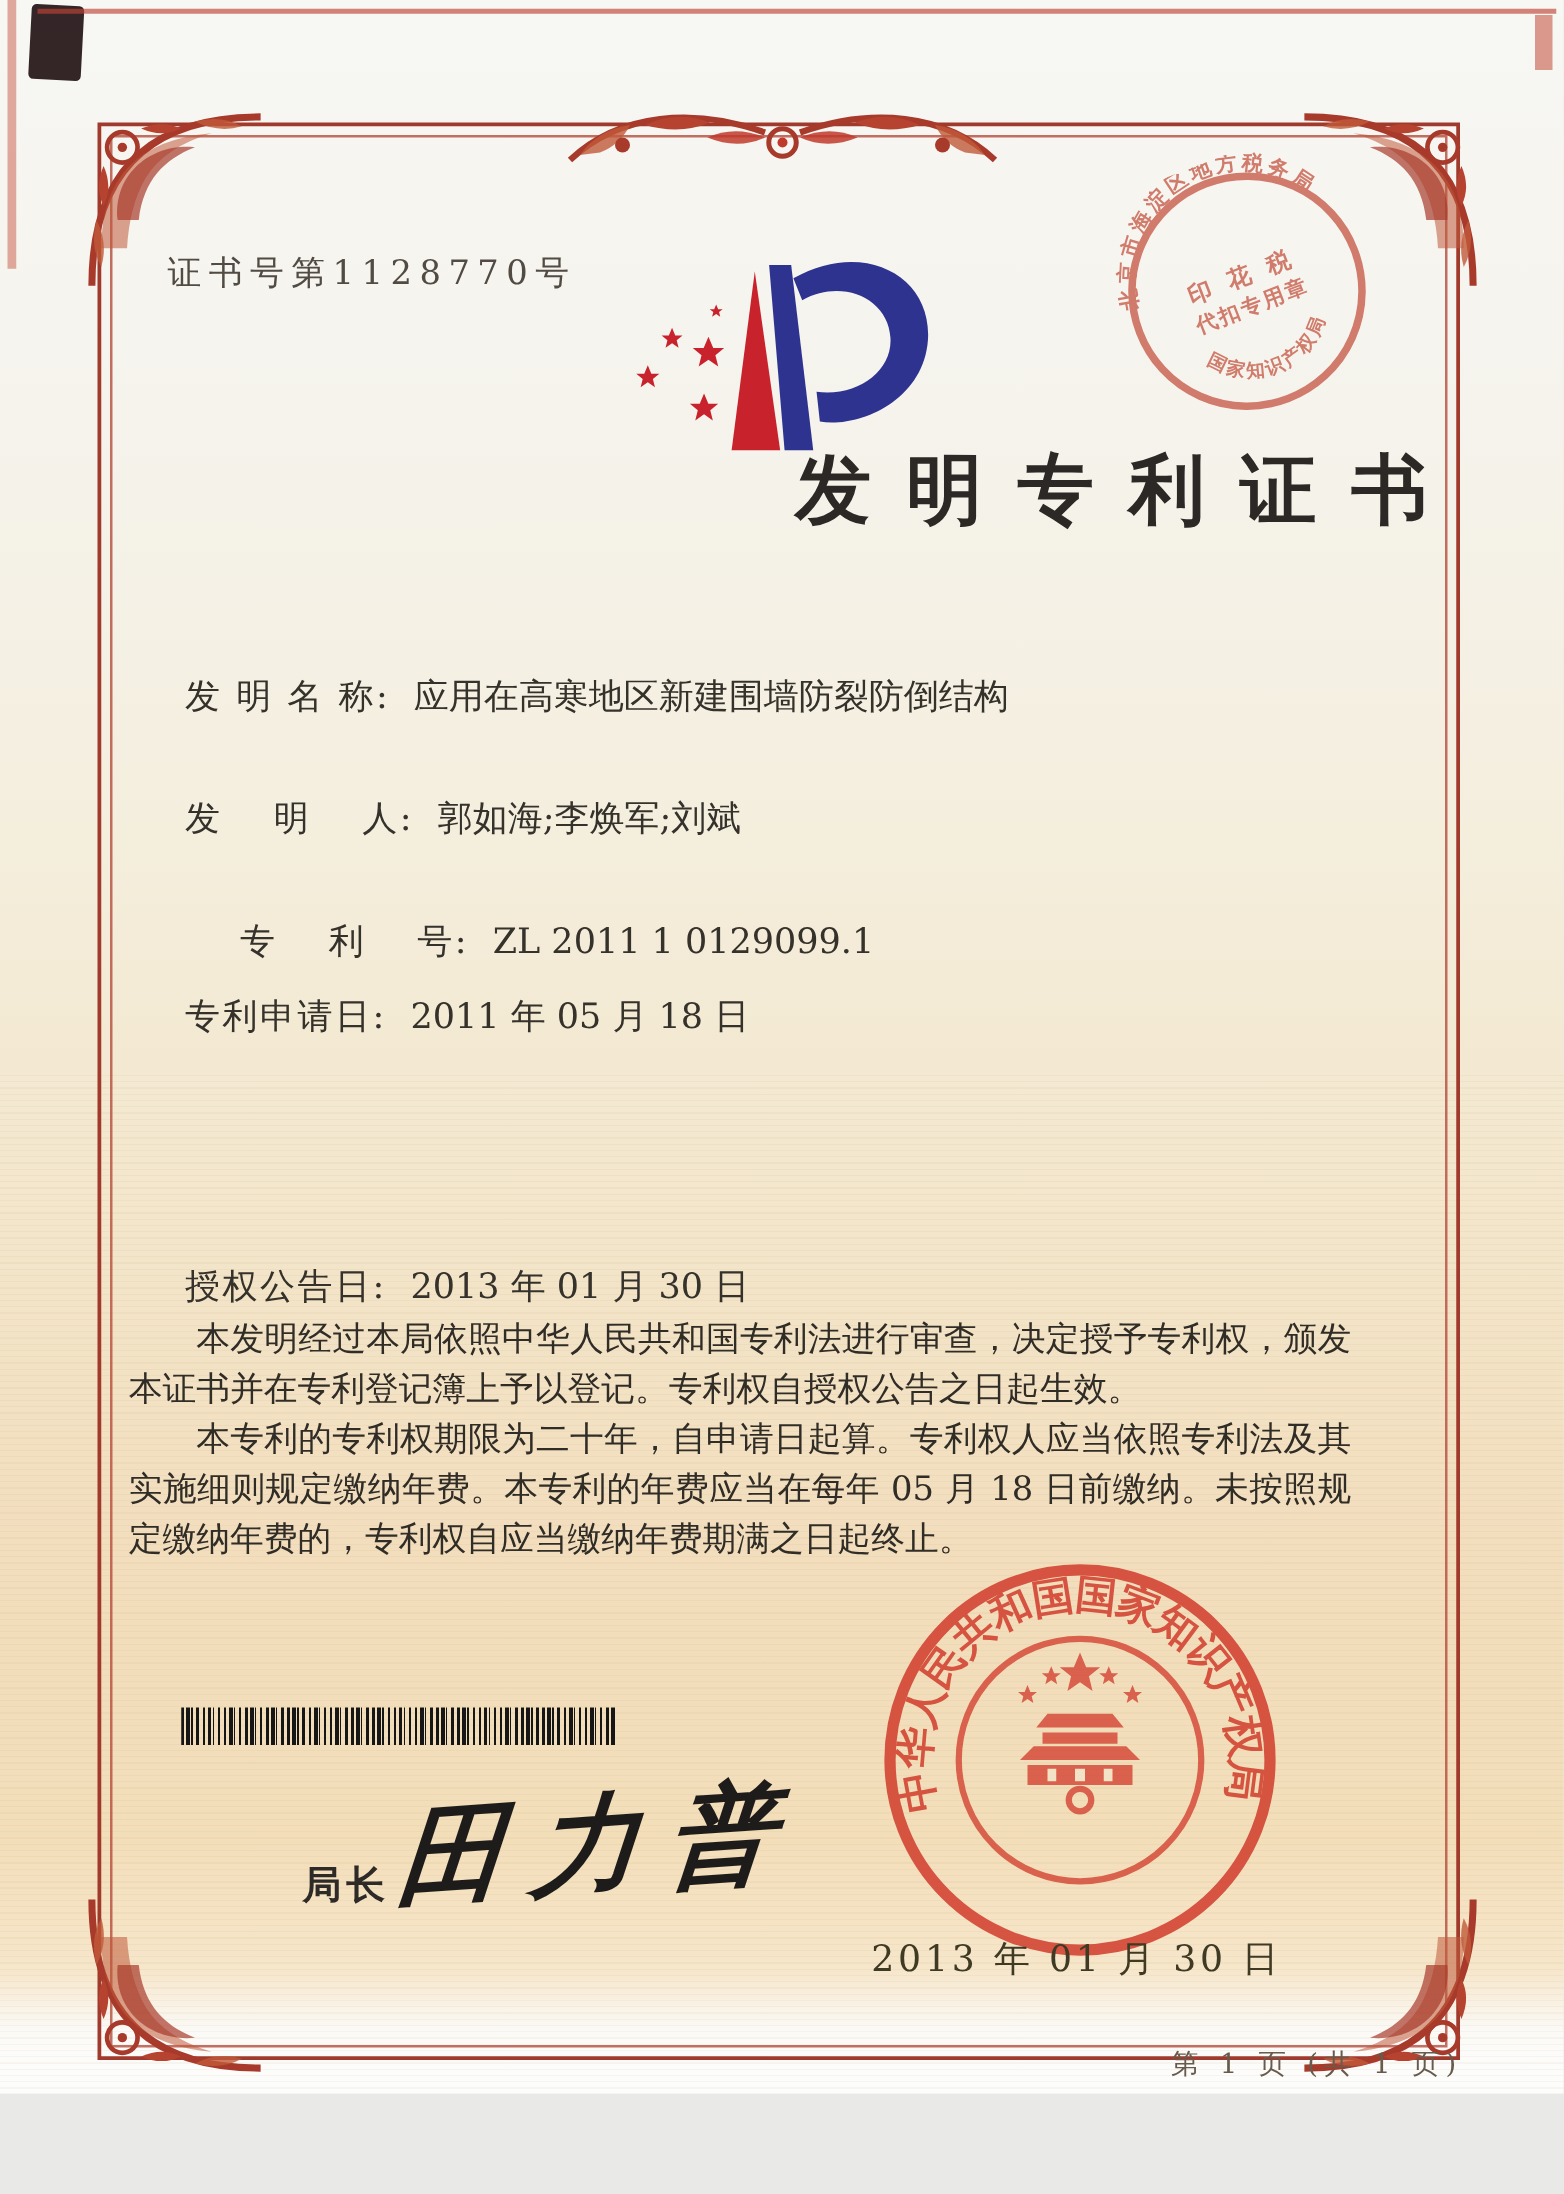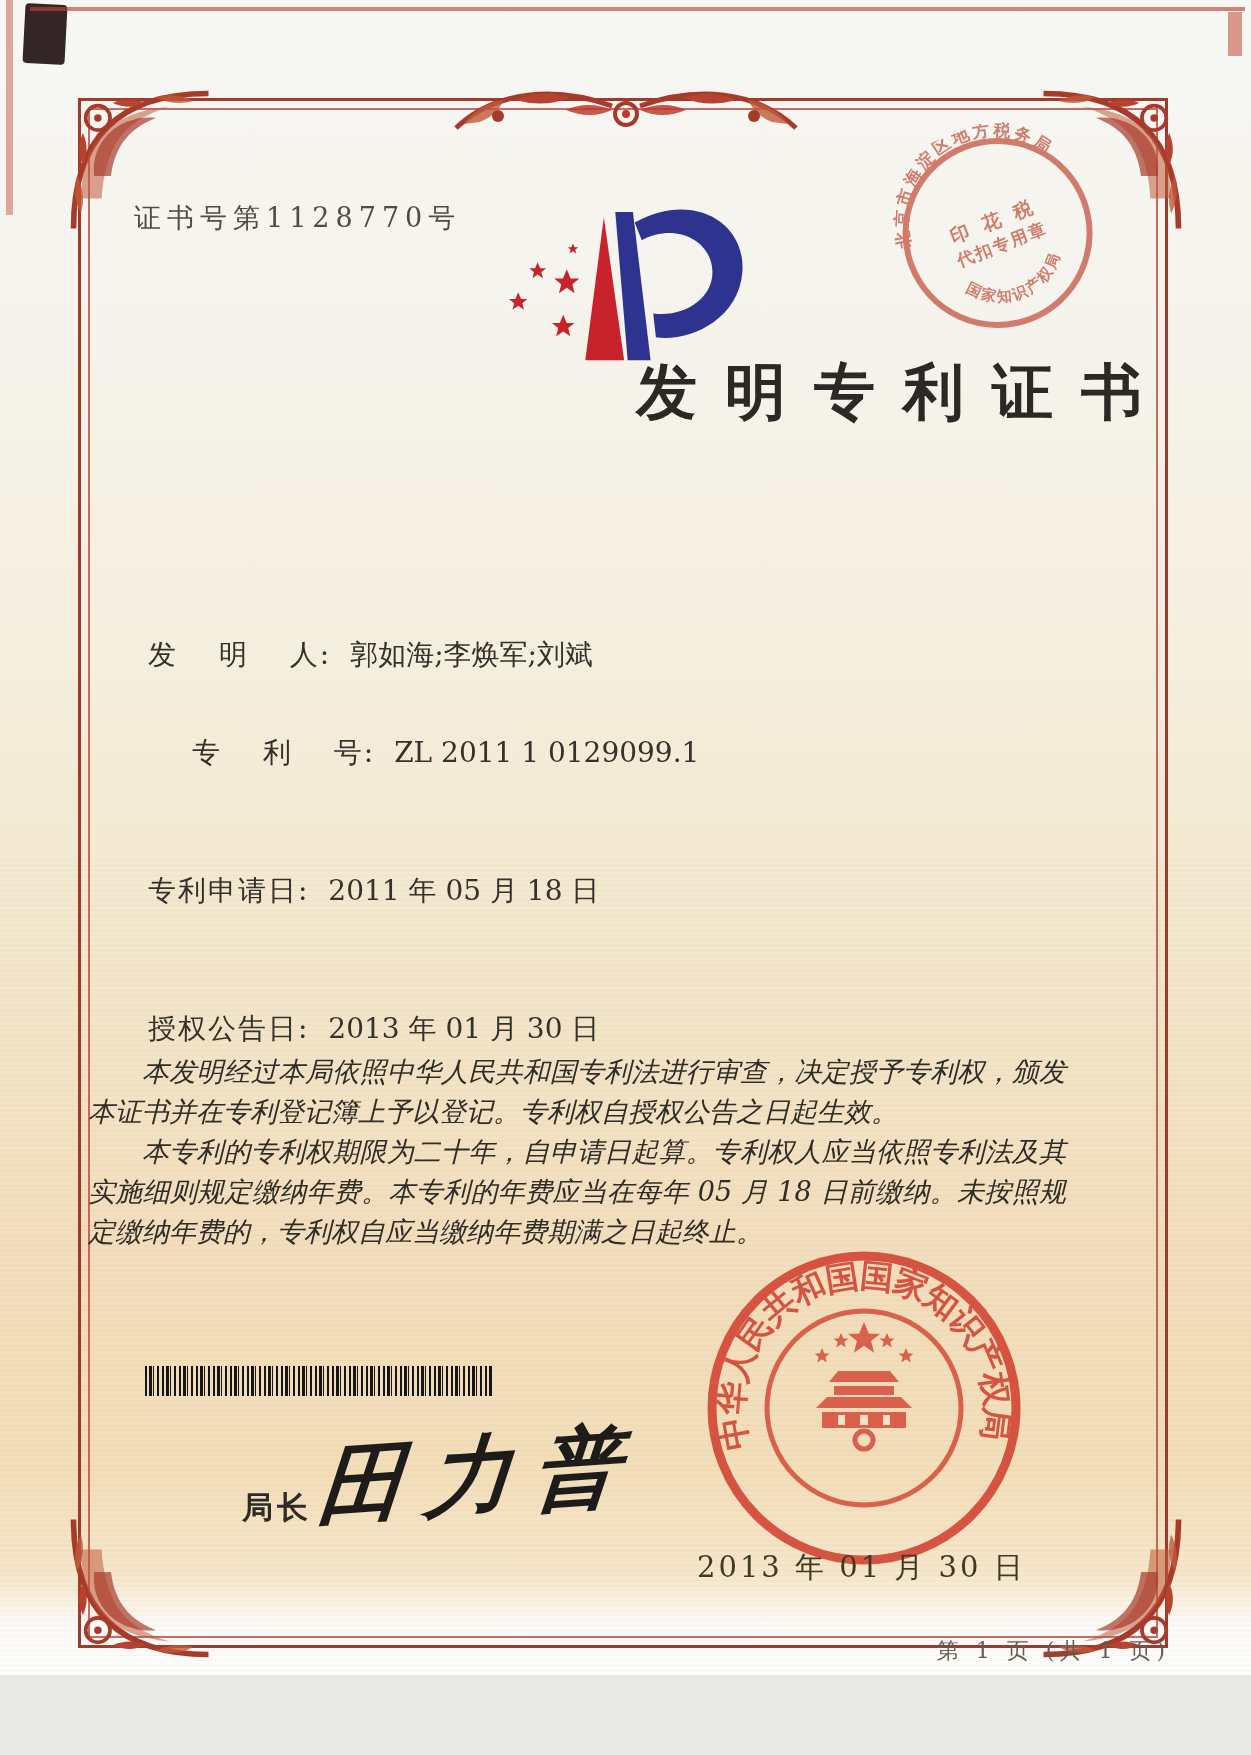--- a/index.html
+++ b/index.html
@@ -41,22 +41,22 @@
   .tax-seal { position:absolute; left:850px; top:126px; width:292px; height:228px;
     transform:rotate(-21deg); opacity:.78; }
   .title { position:absolute; left:80px; top:352px; width:1090px; text-align:right;
     font-size:61px; font-weight:700; color:#2b2825; letter-spacing:28px; padding-left:28px;
     box-sizing:border-box; }
   
   .field { position:absolute; left:148px; font-size:28px; color:#35312b; white-space:nowrap; }
   .field .lbl { letter-spacing:2px; }
   .field .val { margin-left:10px; }
   
-  .body-text { position:absolute; left:88px; top:1052px; width:978px;
-    font-size:27px; line-height:40px; color:#302c26; text-align:justify;font-style:italic; }
+  .body-text { position:absolute; left:103px; top:1052px; width:978px;
+    font-size:27px; line-height:40px; color:#302c26; text-align:justify; }
   .body-text p { margin:0; text-indent:2em; }
   
   .barcode { position:absolute; left:145px; top:1366px; width:347px; height:30px;
     background:repeating-linear-gradient(90deg,
       #161616 0 2px, rgba(0,0,0,0) 2px 4px,
       #161616 4px 7px, rgba(0,0,0,0) 7px 8px,
       #161616 8px 9px, rgba(0,0,0,0) 9px 12px,
       #161616 12px 14px, rgba(0,0,0,0) 14px 17px);
   }
   .director-label { position:absolute; left:242px; top:1487px; font-size:31px;
@@ -174,29 +174,33 @@
     </text>
     <text x="150" y="102" text-anchor="middle" font-size="19" fill="#c65a47" font-weight="700" letter-spacing="4">印 花 税</text>
     <text x="150" y="126" text-anchor="middle" font-size="17" fill="#c65a47" font-weight="700" letter-spacing="2">代扣专用章</text>
     <text font-size="15" fill="#c65a47" letter-spacing="2" font-weight="700">
       <textPath href="#taxBottomArc" startOffset="4">国家知识产权局</textPath>
     </text>
   </svg>
 
   <div class="title">发明专利证书</div>
 
+  <div class="field" style="top:538px;">
+    <span class="lbl">发 明 名 称:</span>
+    <span class="val">应用在高寒地区新建围墙防裂防倒结构</span>
+  </div>
   <div class="field" style="top:636px;">
     <span class="lbl">发　 明　 人:</span>
     <span class="val">郭如海;李焕军;刘斌</span>
   </div>
   <div class="field" style="top:734px;margin-left:44px;">
     <span class="lbl">专　 利　 号:</span>
     <span class="val">ZL 2011 1 0129099.1</span>
   </div>
-  <div class="field" style="top:872px;">
+  <div class="field" style="top:794px;">
     <span class="lbl">专利申请日:</span>
     <span class="val">2011 年 05 月 18 日</span>
   </div>
   <div class="field" style="top:1010px;">
     <span class="lbl">授权公告日:</span>
     <span class="val">2013 年 01 月 30 日</span>
   </div>
 
   <div class="body-text">
     <p>本发明经过本局依照中华人民共和国专利法进行审查，决定授予专利权，颁发本证书并在专利登记簿上予以登记。专利权自授权公告之日起生效。</p>

